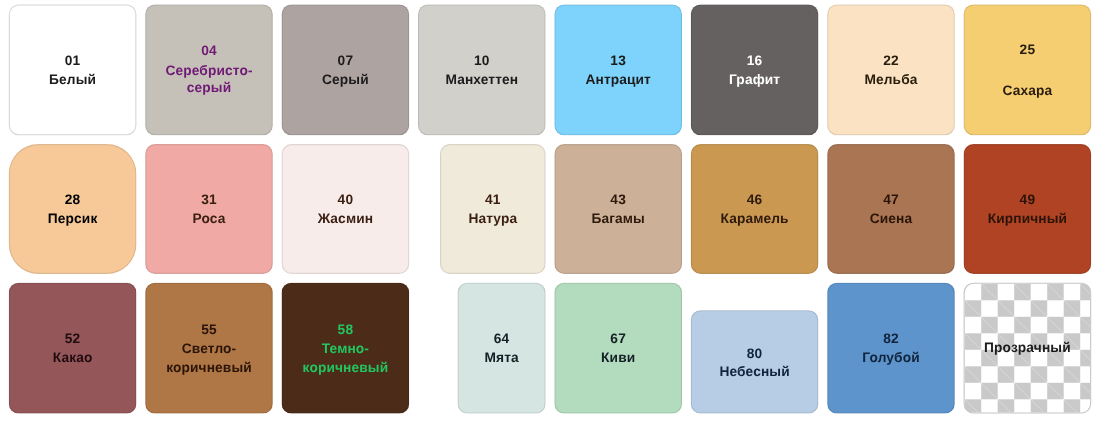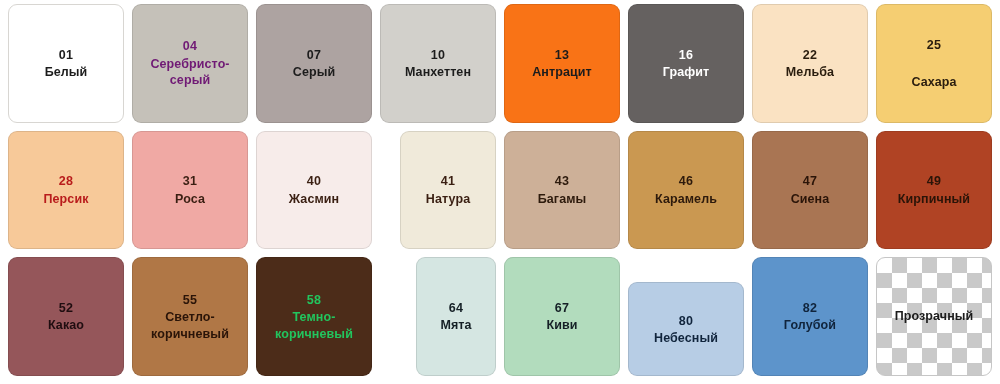--- a/index.html
+++ b/index.html
@@ -86,37 +86,37 @@
 серый</div>
     </div>
     <div class="swatch" style="background-color: rgb(173, 163, 161); color: rgb(28, 28, 28);">
       <div class="swatch-code">07</div>
       <div class="swatch-name">Серый</div>
     </div>
     <div class="swatch" style="background-color: rgb(210, 208, 203); color: rgb(28, 28, 28);">
       <div class="swatch-code">10</div>
       <div class="swatch-name">Манхеттен</div>
     </div>
-    <div class="swatch" style="background-color: #f97316; color: rgb(28, 28, 28);">
+    <div class="swatch" style="background-color: #7dd3fc; color: rgb(28, 28, 28);">
       <div class="swatch-code">13</div>
       <div class="swatch-name">Антрацит</div>
     </div>
     <div class="swatch" style="background-color: rgb(101, 97, 96); color: rgb(255, 255, 255);">
       <div class="swatch-code">16</div>
       <div class="swatch-name">Графит</div>
     </div>
     <div class="swatch" style="background-color: rgb(250, 226, 194); color: rgb(42, 29, 14);">
       <div class="swatch-code">22</div>
       <div class="swatch-name">Мельба</div>
     </div>
     <div class="swatch" style="background-color: rgb(245, 206, 114); color: rgb(42, 29, 14); gap: 20px;">
       <div class="swatch-code">25</div>
       <div class="swatch-name">Сахара</div>
     </div>
-    <div class="swatch" style="background-color: rgb(247, 201, 153); color: #b91c1c;">
+    <div class="swatch" style="background-color: rgb(247, 201, 153); color: #000000; border-radius: 27px;">
       <div class="swatch-code">28</div>
       <div class="swatch-name">Персик</div>
     </div>
     <div class="swatch" style="background-color: rgb(240, 169, 164); color: rgb(58, 31, 18);">
       <div class="swatch-code">31</div>
       <div class="swatch-name">Роса</div>
     </div>
     <div class="swatch" style="background-color: rgb(247, 236, 234); color: rgb(58, 31, 18);">
       <div class="swatch-code">40</div>
       <div class="swatch-name">Жасмин</div>

